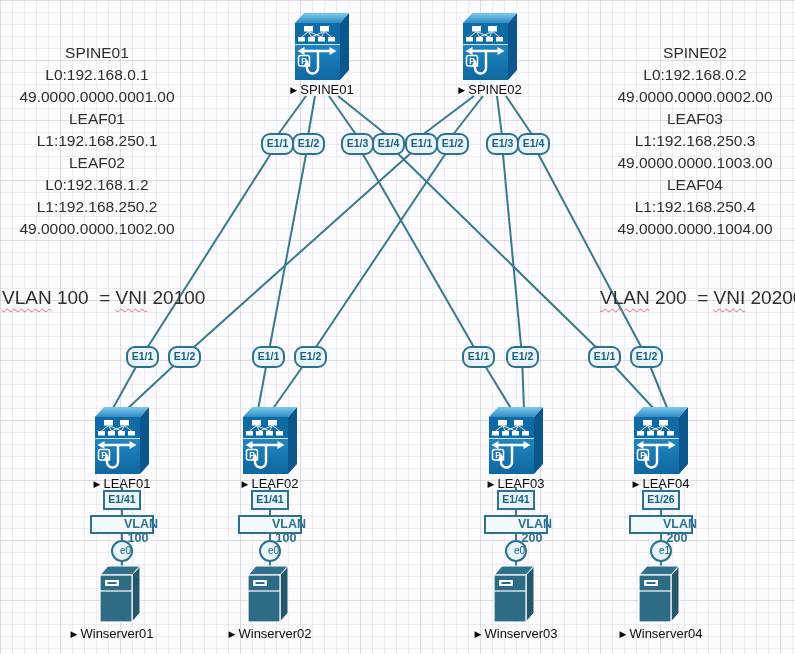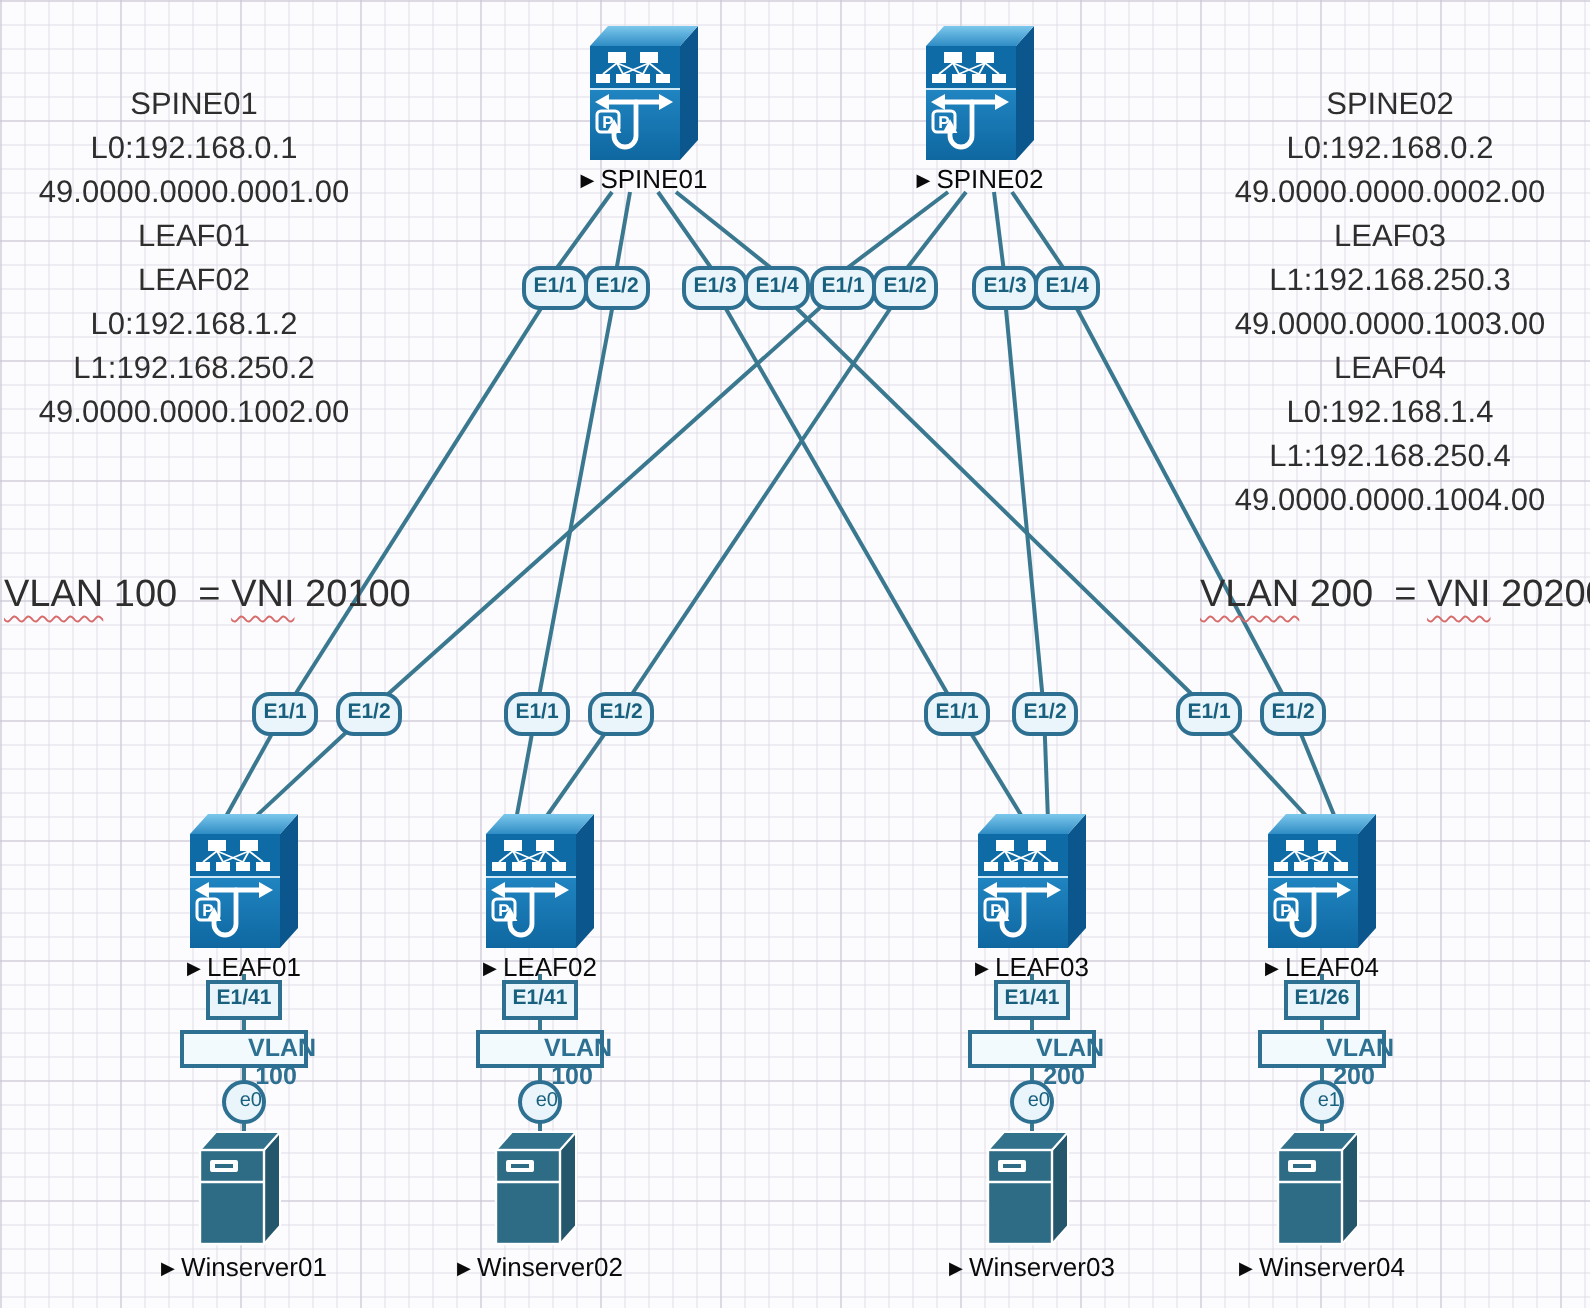--- a/index.html
+++ b/index.html
@@ -129,36 +129,36 @@
     <line x1="270" y1="487" x2="270" y2="572"></line>
     <line x1="516" y1="487" x2="516" y2="572"></line>
     <line x1="661" y1="487" x2="661" y2="572"></line>
   </svg>
 
   <div class="info" style="left:2px;top:42px">
     <div>SPINE01</div>
     <div>L0:192.168.0.1</div>
     <div>49.0000.0000.0001.00</div>
     <div>LEAF01</div>
+    <div>L1:192.168.250.1</div>
     <div>LEAF02</div>
     <div>L0:192.168.1.2</div>
     <div>L1:192.168.250.2</div>
     <div>49.0000.0000.1002.00</div>
   </div>
   <div class="note" style="left:2px;top:287px"><span class="wavy">VLAN</span><span> 100  = </span><span class="wavy">VNI</span><span> 20100</span></div>
 
   <div class="info" style="left:600px;top:42px">
     <div>SPINE02</div>
     <div>L0:192.168.0.2</div>
     <div>49.0000.0000.0002.00</div>
     <div>LEAF03</div>
     <div>L1:192.168.250.3</div>
     <div>49.0000.0000.1003.00</div>
     <div>LEAF04</div>
-    <div>L0:192.168.1.4</div>
     <div>L1:192.168.250.4</div>
     <div>49.0000.0000.1004.00</div>
   </div>
   <div class="note" style="left:600px;top:287px"><span class="wavy">VLAN</span><span> 200  = </span><span class="wavy">VNI</span><span> 20200</span></div>
 
   <svg class="icon" style="left:294px;top:10px" width="56" height="70">
       <use href="#sym-nexus"></use>
     </svg>
   <svg class="icon" style="left:462px;top:10px" width="56" height="70">
       <use href="#sym-nexus"></use>
@@ -221,18 +221,18 @@
     </svg>
   <svg class="icon" style="left:246px;top:564px" width="48" height="60">
       <use href="#sym-server"></use>
     </svg>
   <svg class="icon" style="left:492px;top:564px" width="48" height="60">
       <use href="#sym-server"></use>
     </svg>
   <svg class="icon" style="left:637px;top:564px" width="48" height="60">
       <use href="#sym-server"></use>
     </svg>
-  <div class="nlabel" style="left:67px;top:626px;width:110px"><span class="tri">▶</span><span>Winserver01</span></div>
+  <div class="nlabel" style="left:57px;top:626px;width:110px"><span class="tri">▶</span><span>Winserver01</span></div>
   <div class="nlabel" style="left:215px;top:626px;width:110px"><span class="tri">▶</span><span>Winserver02</span></div>
   <div class="nlabel" style="left:461px;top:626px;width:110px"><span class="tri">▶</span><span>Winserver03</span></div>
   <div class="nlabel" style="left:606px;top:626px;width:110px"><span class="tri">▶</span><span>Winserver04</span></div>
 
 </div>
 
 </body></html>

